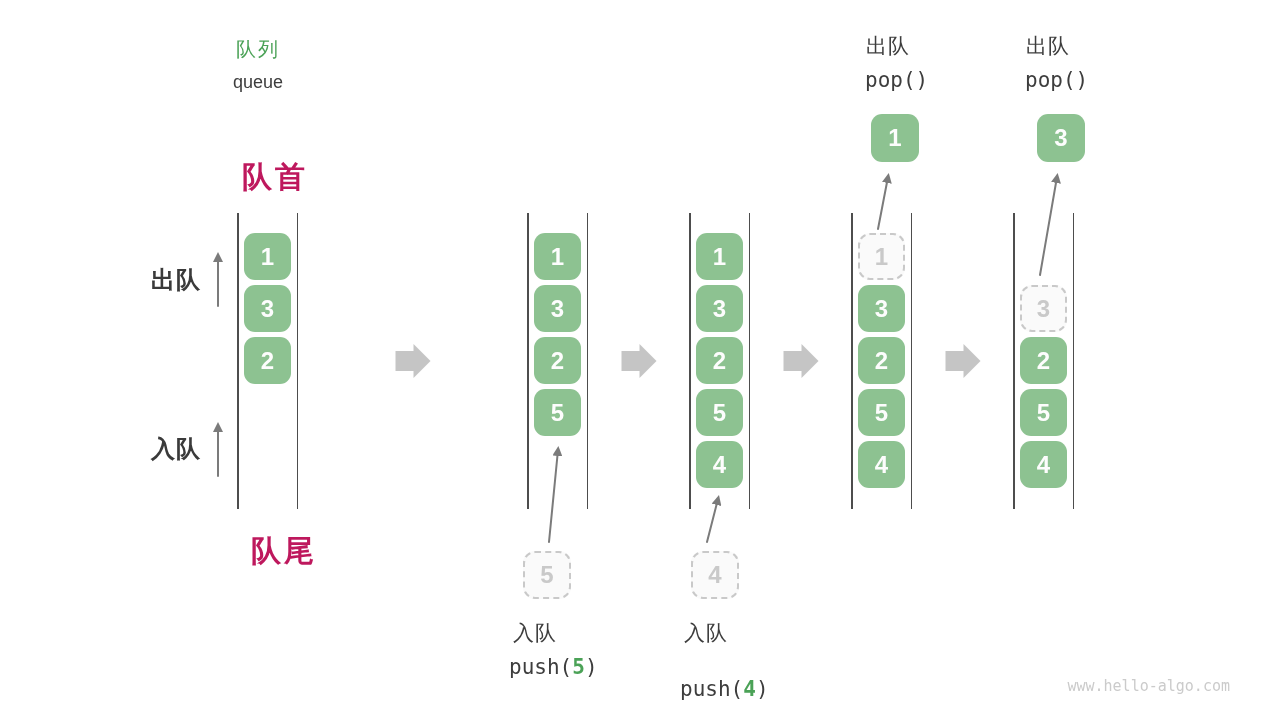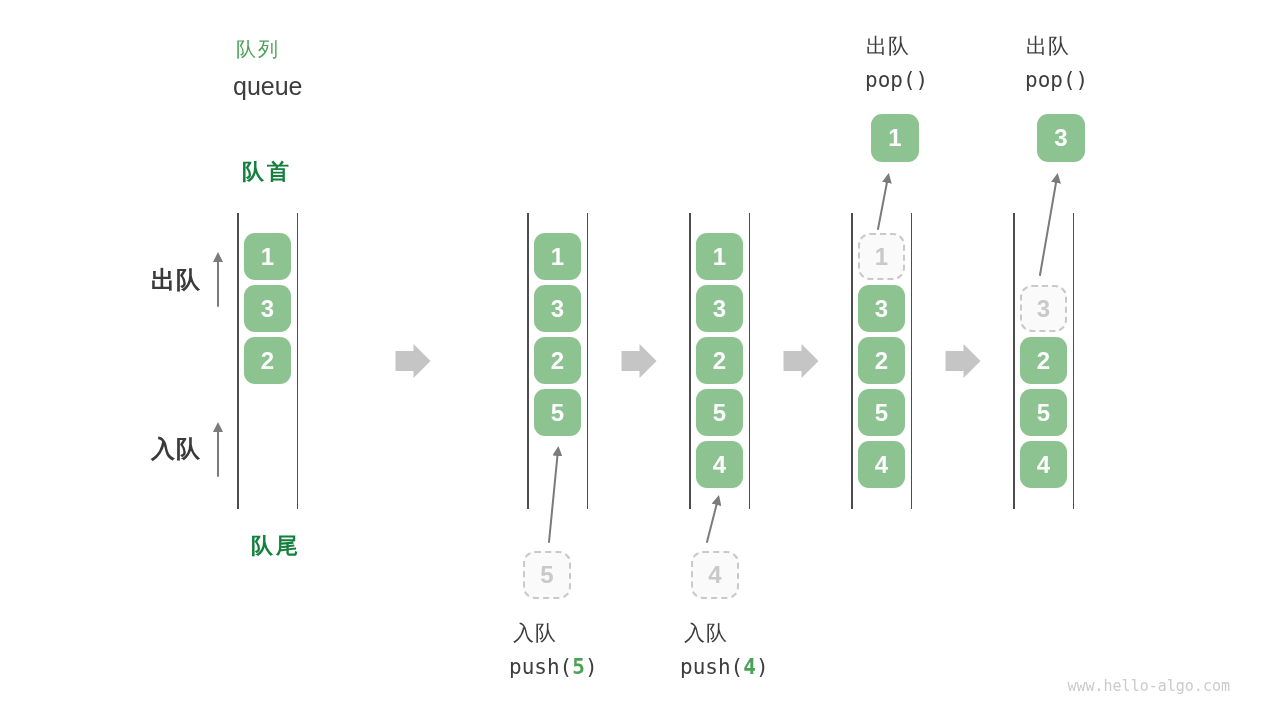--- a/index.html
+++ b/index.html
@@ -3,24 +3,24 @@
 <meta charset="utf-8">
 <style>
   html,body{margin:0;padding:0;background:#ffffff;}
   .canvas{
     position:relative;width:1280px;height:720px;background:#ffffff;overflow:hidden;
     font-family:"Liberation Sans","DejaVu Sans",sans-serif;color:#3d3d3d;
   }
   .abs{position:absolute;}
   
   .title-zh{font-size:20px;font-weight:normal;color:#4ba257;letter-spacing:2px;}
-  .title-en{font-size:25px;color:#3d3d3d;}
+  .title-en{font-size:18px;color:#3d3d3d;}
   
   .side-label{font-size:24px;font-weight:bold;color:#3a3a3a;letter-spacing:1px;}
-  .end-label{font-size:22px;font-weight:bold;color:#15803d;letter-spacing:3px;text-align:center;}
+  .end-label{font-size:30px;font-weight:bold;color:#be185d;letter-spacing:3px;text-align:center;}
   
   .op-zh{font-size:21px;color:#3d3d3d;letter-spacing:1px;}
   .op-code{font-size:21px;color:#3d3d3d;font-family:"DejaVu Sans Mono","Liberation Mono",monospace;}
   .op-code .arg{color:#4ba257;font-weight:bold;}
   
   .queue{position:absolute;top:213px;width:61px;height:296px;}
   .wall{position:absolute;top:0;width:1.5px;height:296px;background:#4d4d4d;}
   .wall.left{left:0;}
   .wall.right{right:0;}
   
@@ -125,21 +125,21 @@
   <div class="abs cell ghost floating" style="left:523px;top:551px;">5</div>
   <div class="abs cell ghost floating" style="left:691px;top:551px;">4</div>
 
   <div class="abs cell floating" style="left:871px;top:114px;">1</div>
   <div class="abs cell floating" style="left:1037px;top:114px;">3</div>
 
   <div class="abs op-zh" style="left:513px;top:619px;">入队</div>
   <div class="abs op-code" style="left:509px;top:655px;"><span>push(</span><span class="arg">5</span><span>)</span></div>
 
   <div class="abs op-zh" style="left:684px;top:619px;">入队</div>
-  <div class="abs op-code" style="left:680px;top:655px;"><span>push(</span><span class="arg">4</span><span>)</span></div>
+  <div class="abs op-code" style="left:680px;top:677px;"><span>push(</span><span class="arg">4</span><span>)</span></div>
 
   <div class="abs op-zh" style="left:866px;top:32px;">出队</div>
   <div class="abs op-code" style="left:865px;top:68px;">pop()</div>
 
   <div class="abs op-zh" style="left:1026px;top:32px;">出队</div>
   <div class="abs op-code" style="left:1025px;top:68px;">pop()</div>
 
   <div class="abs watermark" style="right:50px;top:677px;margin-left:44px;">www.hello-algo.com</div>
 
 </div>

